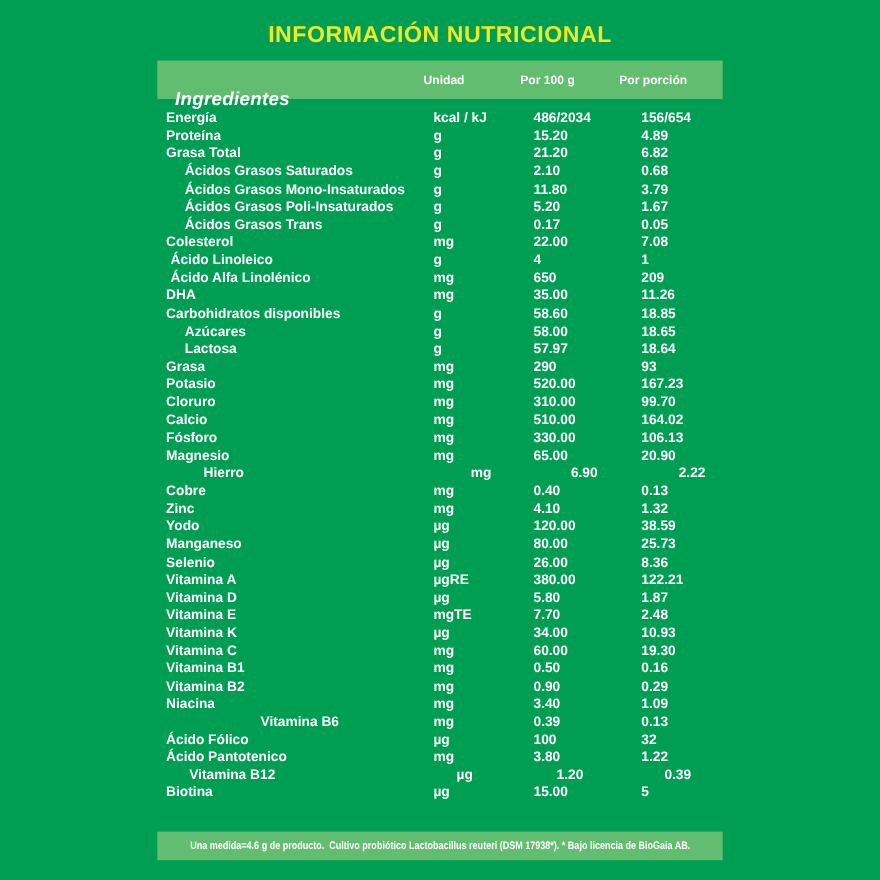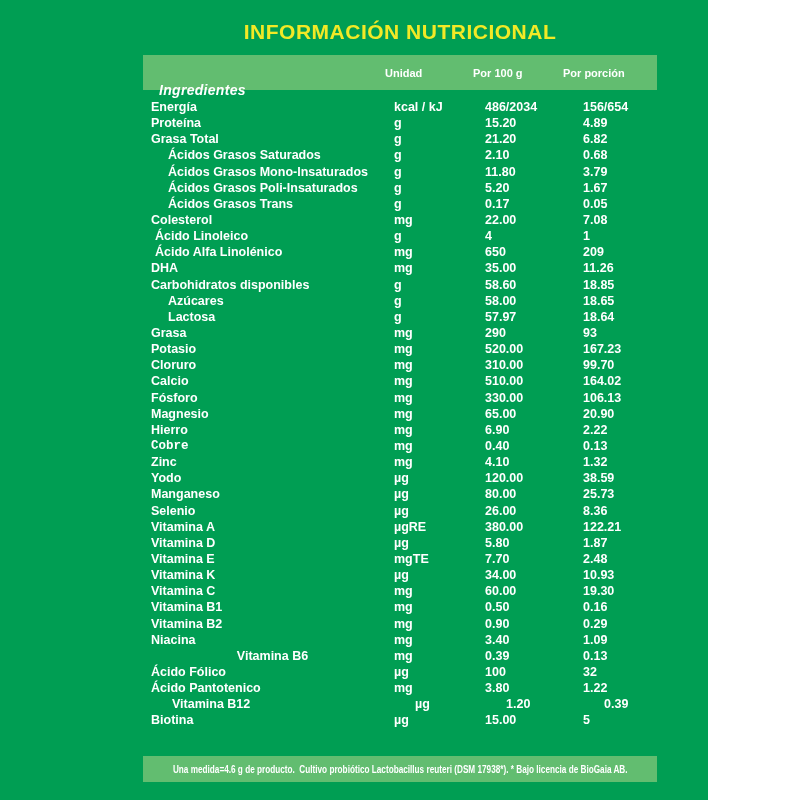--- a/index.html
+++ b/index.html
@@ -1,19 +1,19 @@
 <!DOCTYPE html>
 <html><head>
 <meta charset="utf-8">
 <style>
   html, body { margin: 0; padding: 0; }
   body { font-family: "Liberation Sans", sans-serif; }
   .canvas {
     position: relative;
-    width: 708px;
+    width: 800px;
     height: 800px;
     background: #009E53;
     overflow: hidden;
   }
   .title {
     position: absolute;
     top: 20px;
     left: 143px;
     width: 514px;
     text-align: center;
@@ -35,21 +35,21 @@
     display: flex;
     align-items: center;
     color: #FFFFFF;
     font-weight: 700;
   }
   .hc { white-space: nowrap; font-size: 11px; }
   .hc-ingredient {
     box-sizing: border-box;
     padding-left: 16px;
     width: 242px;
-    font-size: 14px;
+    font-size: 17px;
     font-style: italic;
     letter-spacing: 0.3px;
     margin-top: 34px;
   }
   .hc-unit   { width: 88px; }
   .hc-100    { width: 90px; }
   .hc-por    { flex: 1; }
   .table-body {
     position: absolute;
     left: 143px;
@@ -215,27 +215,27 @@
         <span class="cell c-100">330.00</span>
         <span class="cell c-por">106.13</span>
       </div>
       <div class="row">
         <span class="cell c-label" style="padding-left: 8px;">Magnesio</span>
         <span class="cell c-unit">mg</span>
         <span class="cell c-100">65.00</span>
         <span class="cell c-por">20.90</span>
       </div>
       <div class="row">
-        <span class="cell c-label" style="padding-left: 8px;">Hierro</span>
+        <span class="cell c-label" style="padding-left: 8px; margin-left: 34px;">Hierro</span>
         <span class="cell c-unit">mg</span>
         <span class="cell c-100">6.90</span>
         <span class="cell c-por">2.22</span>
       </div>
       <div class="row">
-        <span class="cell c-label" style="padding-left: 8px; font-family: Liberation Mono, monospace;">Cobre</span>
+        <span class="cell c-label" style="padding-left: 8px;">Cobre</span>
         <span class="cell c-unit">mg</span>
         <span class="cell c-100">0.40</span>
         <span class="cell c-por">0.13</span>
       </div>
       <div class="row">
         <span class="cell c-label" style="padding-left: 8px;">Zinc</span>
         <span class="cell c-unit">mg</span>
         <span class="cell c-100">4.10</span>
         <span class="cell c-por">1.32</span>
       </div>

